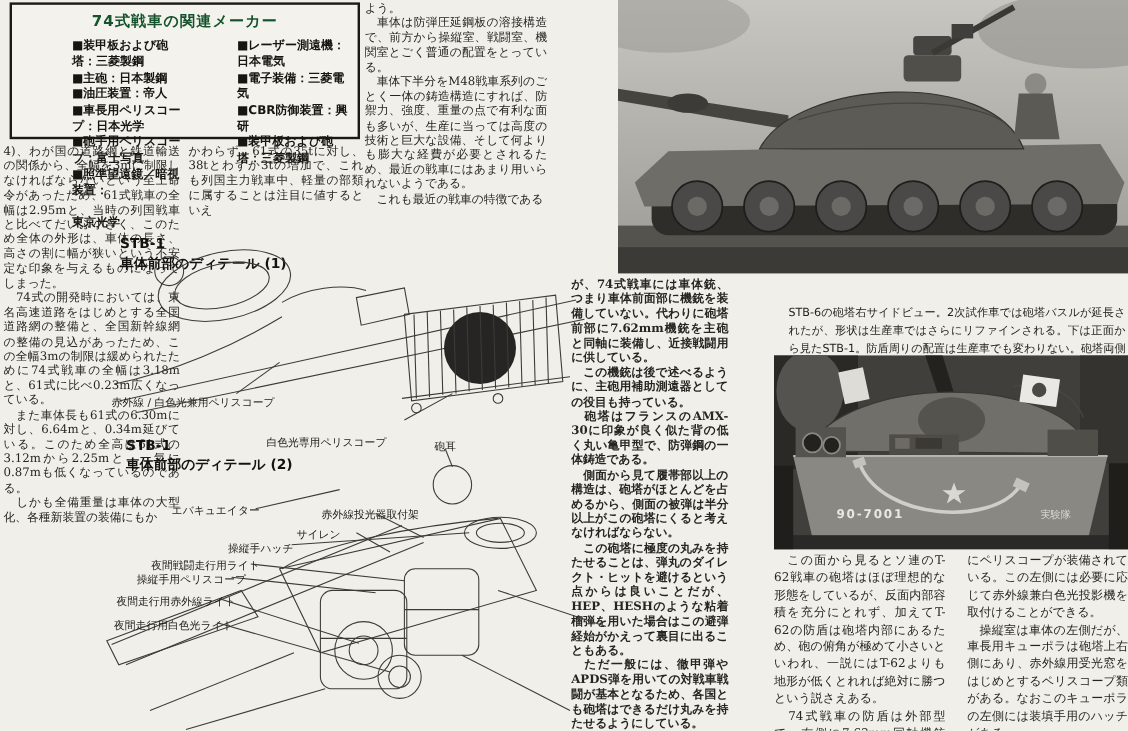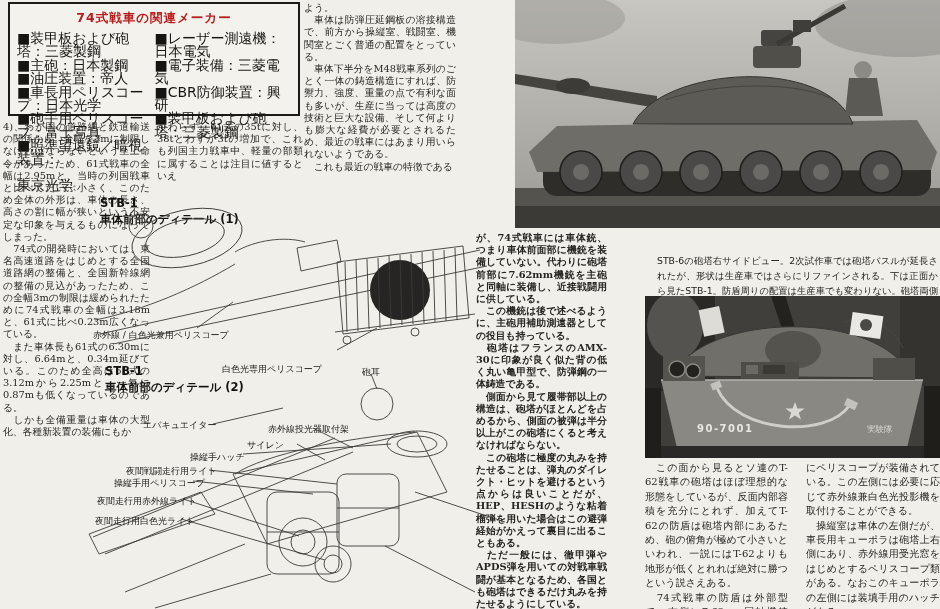--- a/index.html
+++ b/index.html
@@ -16,27 +16,27 @@
   }
   .btm{font-size:10px;line-height:14.4px;}
   
   .mbox{
     left:8px;top:2px;width:288px;height:110px;
     border:2px solid #1b1a18;background:#f4f2ec;
     font-family:"DejaVu Sans", sans-serif;
   }
   .mbox-title{
     text-align:center;font-weight:bold;font-size:12.5px;
-    margin-top:6px;letter-spacing:1px;color:#b91c1c;
+    margin-top:6px;letter-spacing:1px;color:#14532d;
   }
   .mcols{display:flex;margin:5px 6px 0 7px;}
   .mcol{width:50%;}
   .mitem{
-    font-size:14px;font-weight:normal;line-height:13.4px;
-    white-space:pre-line;color:#161512;
+    font-size:10px;font-weight:bold;line-height:13.4px;
+    white-space:pre-line;color:#161512;margin-left:43px;
   }
   
   .caption{
     font-family:"DejaVu Sans", sans-serif;font-size:9.3px;line-height:15px;
     text-align:justify;color:#23221f;font-weight:500;margin-top:20px;
   }
   .dheading{
     font-family:"DejaVu Sans", sans-serif;font-weight:bold;font-size:11.5px;
     line-height:15.5px;color:#141311;white-space:pre-line;
   }

